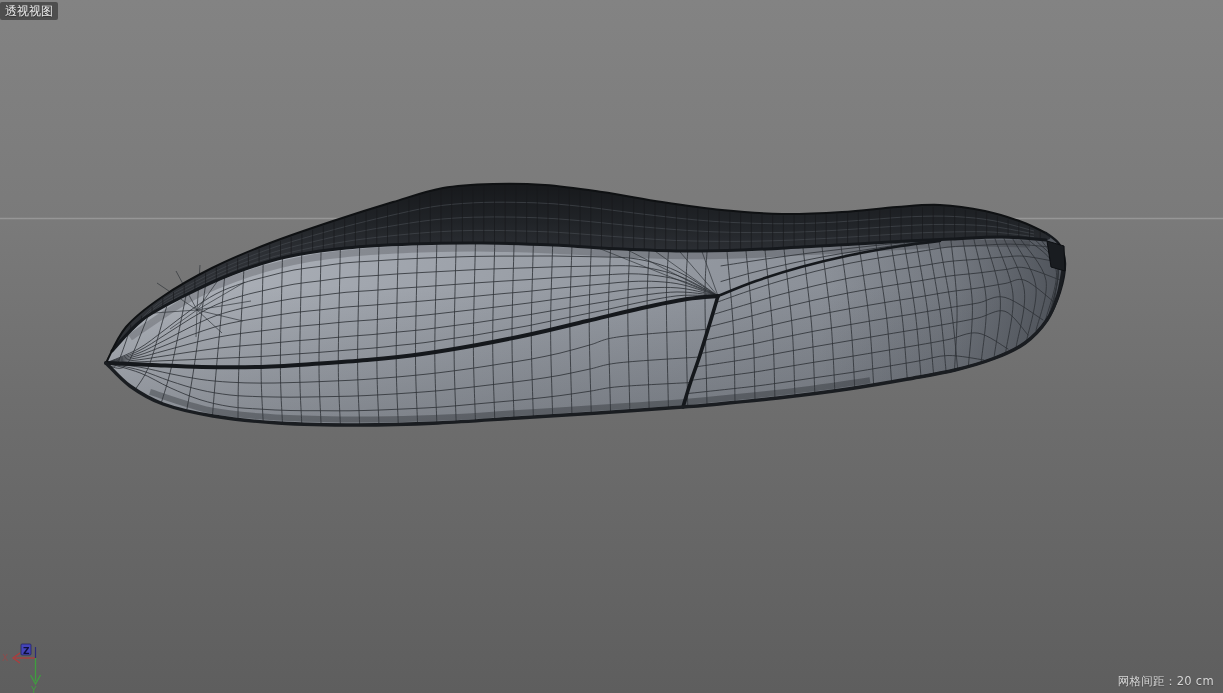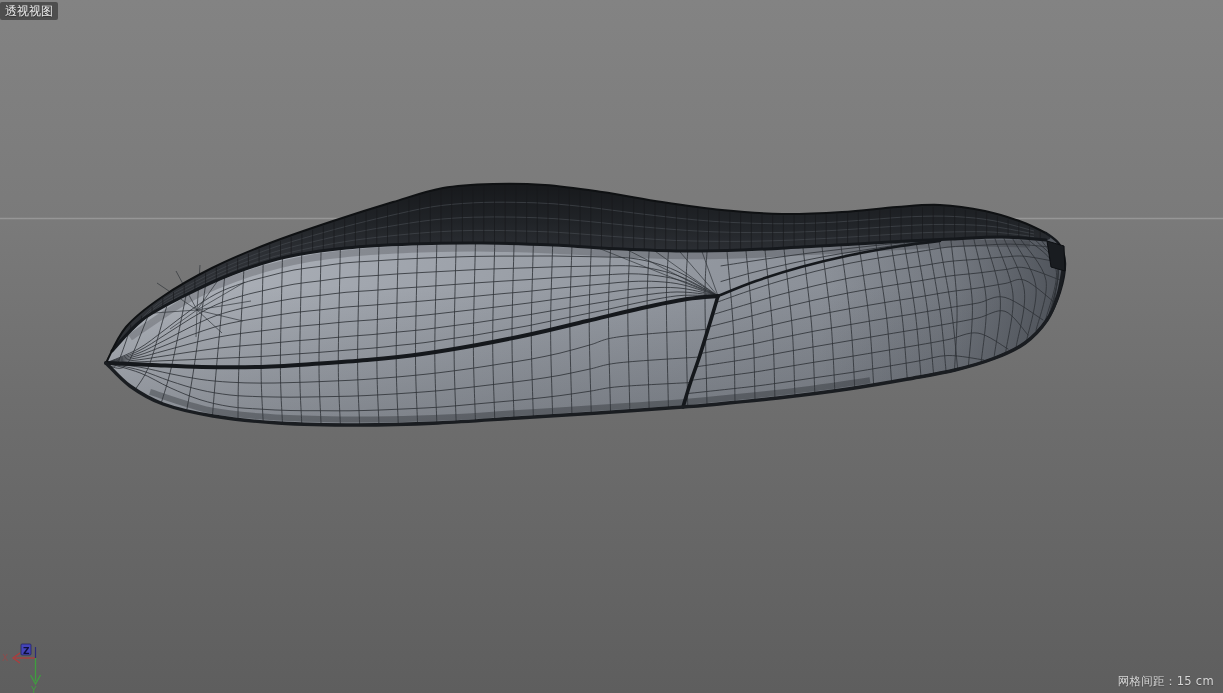--- a/index.html
+++ b/index.html
@@ -27,21 +27,21 @@
   .z-box{fill:var(--axis-z,#4242c4);opacity:.9;stroke:#1e1e5e;stroke-width:.8}
   .label-x{fill:var(--axis-x,#b03c3c);font-size:9px;opacity:.55}
   .label-y{fill:var(--axis-y,#3f9e3f);font-size:9px}
   .label-z{fill:#10103a;font-size:9px;font-weight:bold}
   svg text{font-family:"DejaVu Sans","Liberation Sans",sans-serif}
 </style>
 </head>
 <body>
 
 <div class="badge">透视视图</div>
-<div class="grid-status">网格间距：15 cm</div>
+<div class="grid-status">网格间距：20 cm</div>
 
 <svg id="scene" width="1223" height="693" viewBox="0 0 1223 693">
     <defs>
       <linearGradient id="bodyGrad" x1="0" y1="0" x2="1" y2="0.22">
         <stop offset="0" stop-color="#b6bac1"></stop>
         <stop offset="0.33" stop-color="#a2a7af"></stop>
         <stop offset="0.72" stop-color="#8f949c"></stop>
         <stop offset="1" stop-color="#82878f"></stop>
       </linearGradient>
       <linearGradient id="rearGrad" gradientUnits="userSpaceOnUse" x1="820" y1="0" x2="1066" y2="0">

